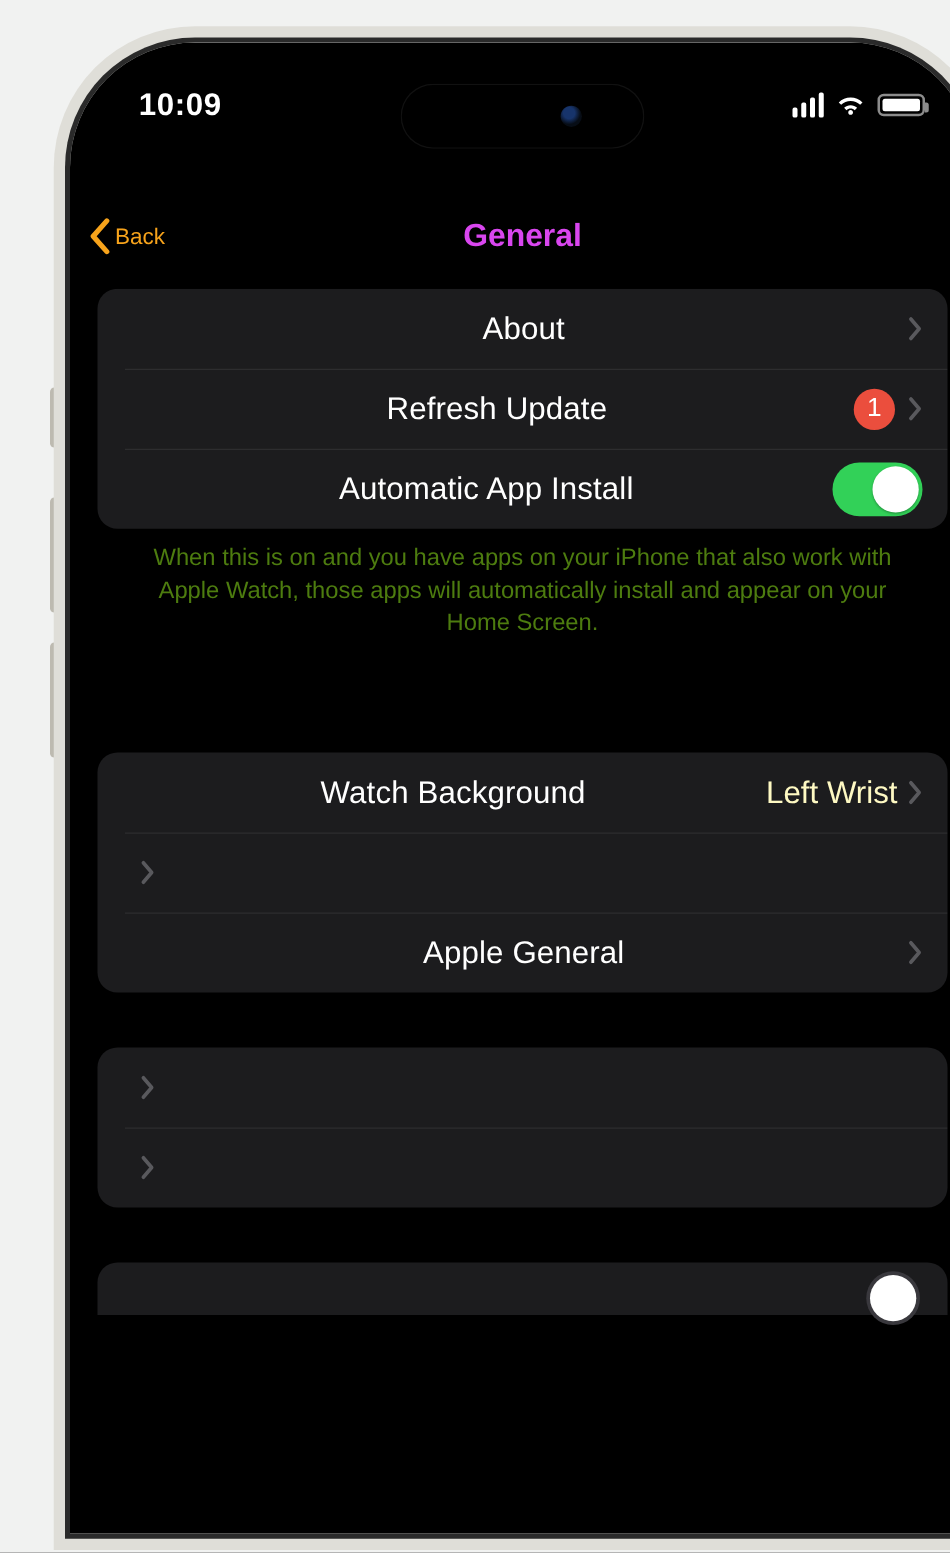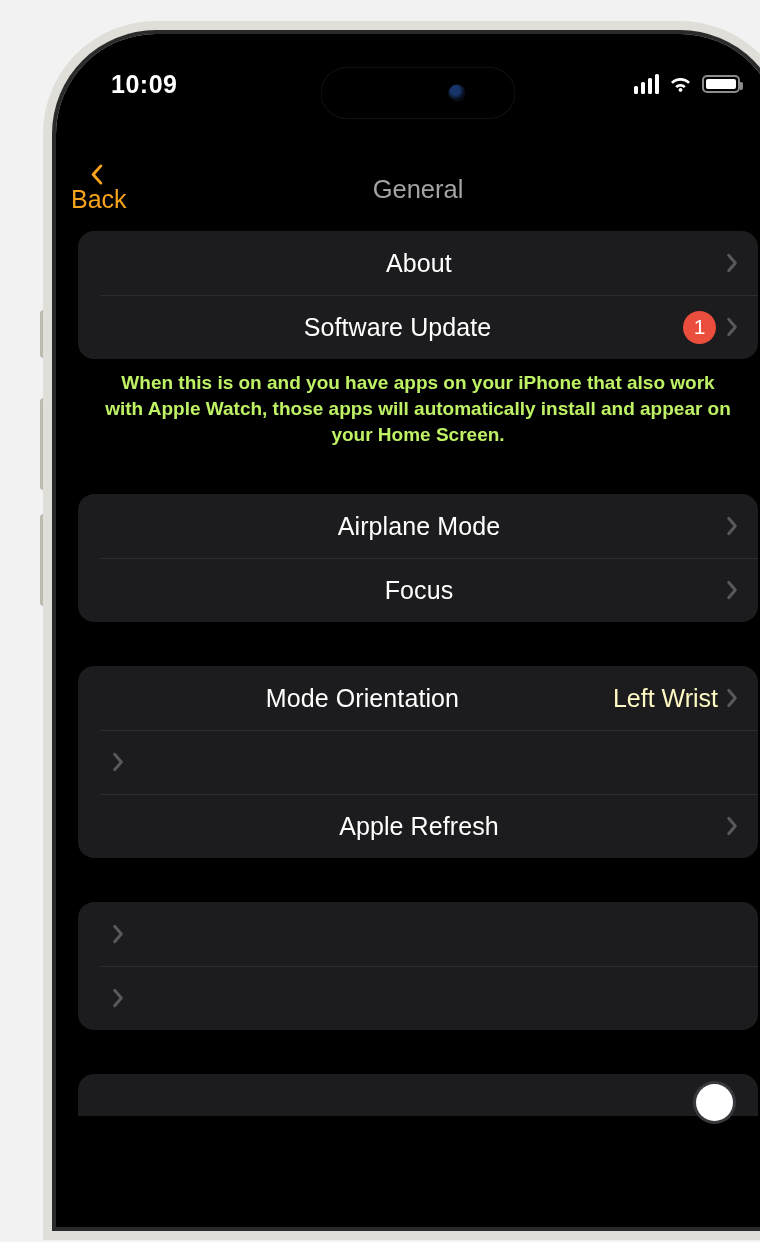--- a/index.html
+++ b/index.html
@@ -50,29 +50,29 @@
   .bars i:nth-child(1){height:8px} .bars i:nth-child(2){height:12px}
   .bars i:nth-child(3){height:16px} .bars i:nth-child(4){height:20px}
   .wifi { width:25px; height:20px; position:relative; }
   .wifi svg{display:block}
   .batt { width:38px; height:18px; border:2px solid rgba(255,255,255,.55); border-radius:5px; position:relative; }
   .batt::before{content:"";position:absolute;left:2px;top:2px;bottom:2px;right:2px;background:#fff;border-radius:2px;}
   .batt::after{content:"";position:absolute;right:-5px;top:5px;width:3px;height:8px;background:rgba(255,255,255,.55);border-radius:0 2px 2px 0;}
 
   
   .nav { position:absolute; top:130px; left:0; right:0; height:50px; display:flex; align-items:center; justify-content:center; }
-  .nav-title { color:#a3a3a3; font-size:25.5px; font-weight:400; }
-  .back { position:absolute; left:15px; top:0; bottom:0; display:flex; align-items:center; color:#f7a31b; font-size:25px;flex-direction:column; }
+  .nav-title { color:#d946ef; font-size:25.5px; font-weight:700; }
+  .back { position:absolute; left:15px; top:0; bottom:0; display:flex; align-items:center; color:#f7a31b; font-size:18px; }
   .back svg{margin-right:3px;}
   .back span{font-weight:400;}
 
   .content { position:absolute; top:197px; left:0; right:0; bottom:0; overflow:hidden; padding:0 22px; }
 
   .group { background:#1c1c1e; border-radius:16px; overflow:hidden; margin-bottom:0; }
-  .footer-text { color:#bef264; font-size:19px; line-height:1.37; padding:11px 22px 0 22px;font-weight:bold; }
+  .footer-text { color:#4d7c0f; font-size:19px; line-height:1.37; padding:11px 22px 0 22px; }
   .gap { height:46px; }
   .gap-sm { height:44px; }
 
   .row { display:flex; align-items:center; min-height:64px; padding:0 20px 0 34px; position:relative; }
   .row + .row::before { content:""; position:absolute; top:0; left:22px; right:0; height:1px; background:#2d2d2f; }
   .row .label { color:#fff; font-size:25px; flex:1; letter-spacing:0.1px;}
   .row .value { color:#fef9c3; font-size:25px; margin-right:8px;}
   .chev { color:#59595d; }
   .chev svg{display:block}
 
@@ -140,73 +140,59 @@
       <div class="group">
         <div class="row">
           <div class="label">About</div>
           <span class="chev">
               <svg width="12" height="20" viewBox="0 0 10 18">
                 <path fill="none" stroke="currentColor" stroke-width="2.6" stroke-linecap="round" stroke-linejoin="round" d="m2 2 6 7-6 7"></path>
               </svg>
             </span>
         </div>
         <div class="row">
-          <div class="label">Software Update</div>
+          <div class="label">Refresh Update</div>
           <div class="badge">1</div>
           <span class="chev">
               <svg width="12" height="20" viewBox="0 0 10 18">
                 <path fill="none" stroke="currentColor" stroke-width="2.6" stroke-linecap="round" stroke-linejoin="round" d="m2 2 6 7-6 7"></path>
               </svg>
             </span>
         </div>
+        <div class="row">
+          <div class="label">Automatic App Install</div>
+          <div class="toggle"></div>
+        </div>
       </div>
       <div class="footer-text">When this is on and you have apps on your iPhone that also work with Apple Watch, those apps will automatically install and appear on your Home&nbsp;Screen.</div>
 
       <div class="gap"></div>
 
+
+      <div class="gap-sm"></div>
+
       <div class="group">
         <div class="row">
-          <div class="label">Airplane Mode</div>
-          <span class="chev">
-              <svg width="12" height="20" viewBox="0 0 10 18">
-                <path fill="none" stroke="currentColor" stroke-width="2.6" stroke-linecap="round" stroke-linejoin="round" d="m2 2 6 7-6 7"></path>
-              </svg>
-            </span>
-        </div>
-        <div class="row">
-          <div class="label">Focus</div>
-          <span class="chev">
-              <svg width="12" height="20" viewBox="0 0 10 18">
-                <path fill="none" stroke="currentColor" stroke-width="2.6" stroke-linecap="round" stroke-linejoin="round" d="m2 2 6 7-6 7"></path>
-              </svg>
-            </span>
-        </div>
-      </div>
-
-      <div class="gap-sm"></div>
-
-      <div class="group">
-        <div class="row">
-          <div class="label">Mode Orientation</div>
+          <div class="label">Watch Background</div>
           <div class="value">Left Wrist</div>
           <span class="chev">
               <svg width="12" height="20" viewBox="0 0 10 18">
                 <path fill="none" stroke="currentColor" stroke-width="2.6" stroke-linecap="round" stroke-linejoin="round" d="m2 2 6 7-6 7"></path>
               </svg>
             </span>
         </div>
         <div class="row">
           <span class="chev">
               <svg width="12" height="20" viewBox="0 0 10 18">
                 <path fill="none" stroke="currentColor" stroke-width="2.6" stroke-linecap="round" stroke-linejoin="round" d="m2 2 6 7-6 7"></path>
               </svg>
             </span>
         </div>
         <div class="row">
-          <div class="label">Apple Refresh</div>
+          <div class="label">Apple General</div>
           <span class="chev">
               <svg width="12" height="20" viewBox="0 0 10 18">
                 <path fill="none" stroke="currentColor" stroke-width="2.6" stroke-linecap="round" stroke-linejoin="round" d="m2 2 6 7-6 7"></path>
               </svg>
             </span>
         </div>
       </div>
 
       <div class="gap-sm"></div>
 

